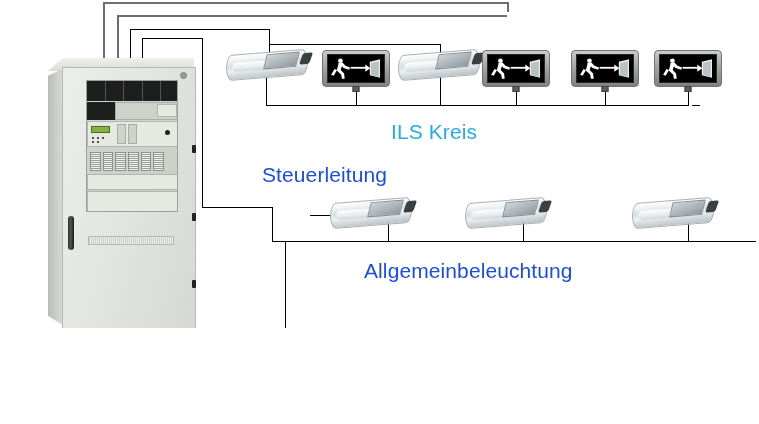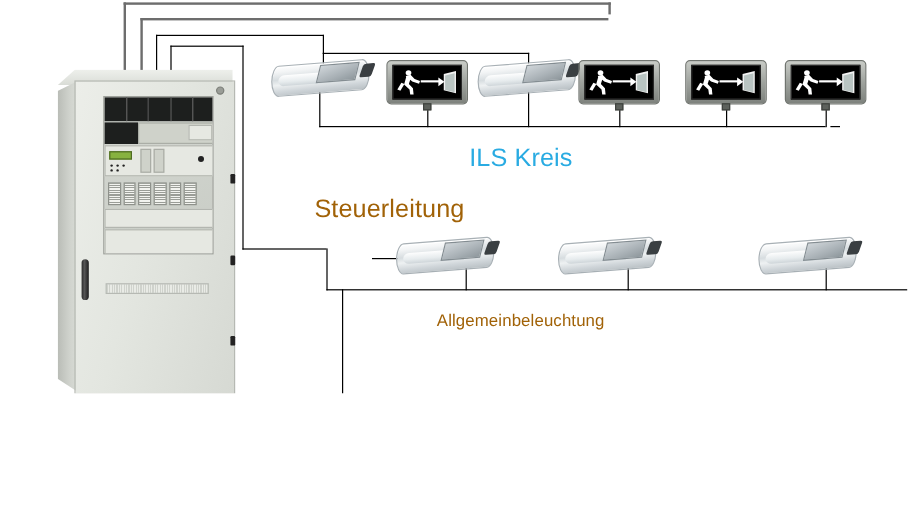--- a/index.html
+++ b/index.html
@@ -21,27 +21,27 @@
   .wire.h{height:1px;}
   .wire.v{width:1px;}
   .wire.grey{background:#6d6d6d;height:2px;}
   .wire.greyv{background:#6d6d6d;width:2px;}
   .stub{position:absolute;height:1px;background:#000;}
 
   
   .label{
     position:absolute;
     white-space:nowrap;
-    color:#a16207;
+    color:#1d4ed8;
     font-weight:400;
     letter-spacing:.1px;
   }
   .label.ils{color:#29abe2;font-size:21px;}
   .label.steuer{font-size:21px;}
-  .label.allg{font-size:14px;text-align:right;}
+  .label.allg{font-size:21px;text-align:right;}
 
   
   .cabinet{position:absolute;}
   .cab-side{
     position:absolute;
     background:linear-gradient(90deg,#b9bcb6 0%,#cfd2cc 60%,#d8dbd5 100%);
   }
   .cab-top{
     position:absolute;
     background:linear-gradient(180deg,#eef0ec 0%,#d9dcd6 100%);

